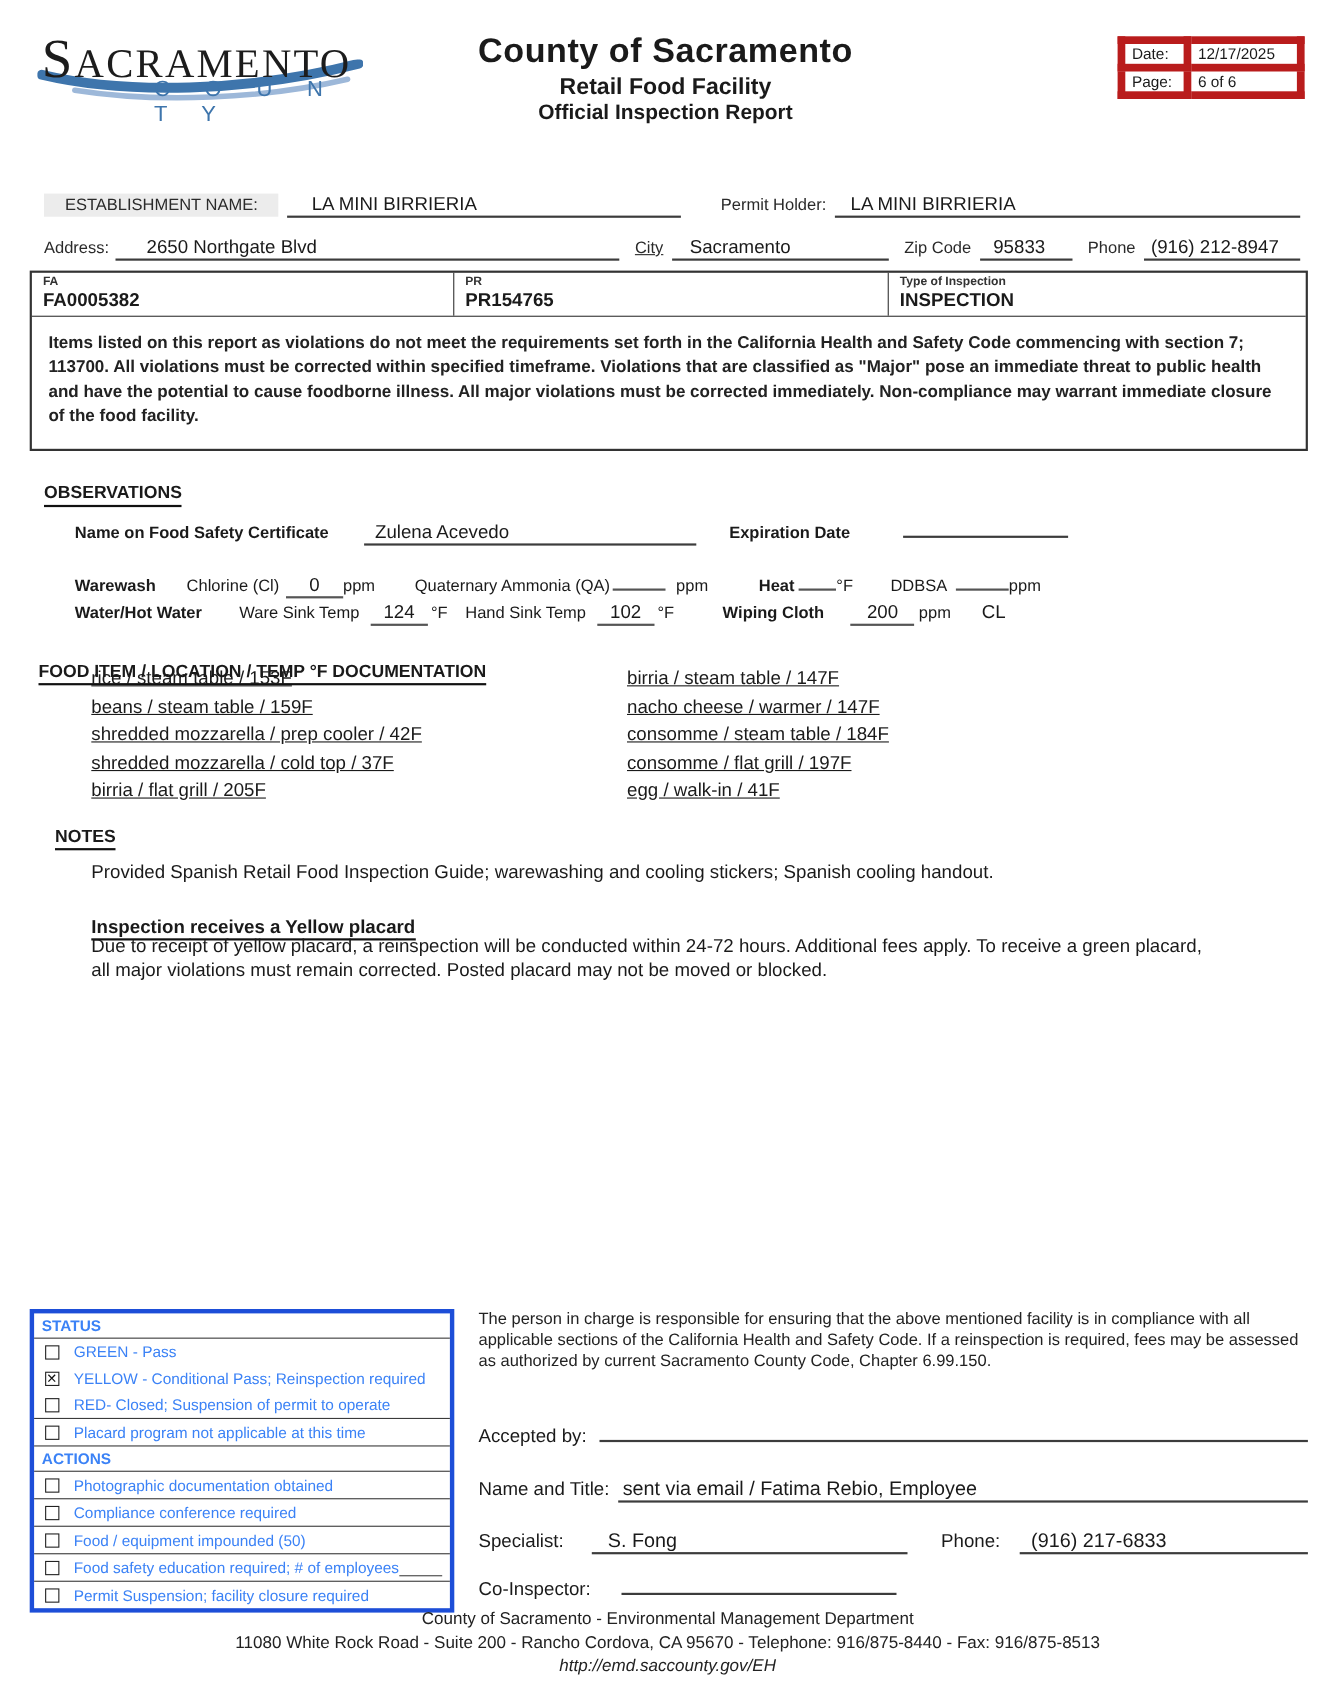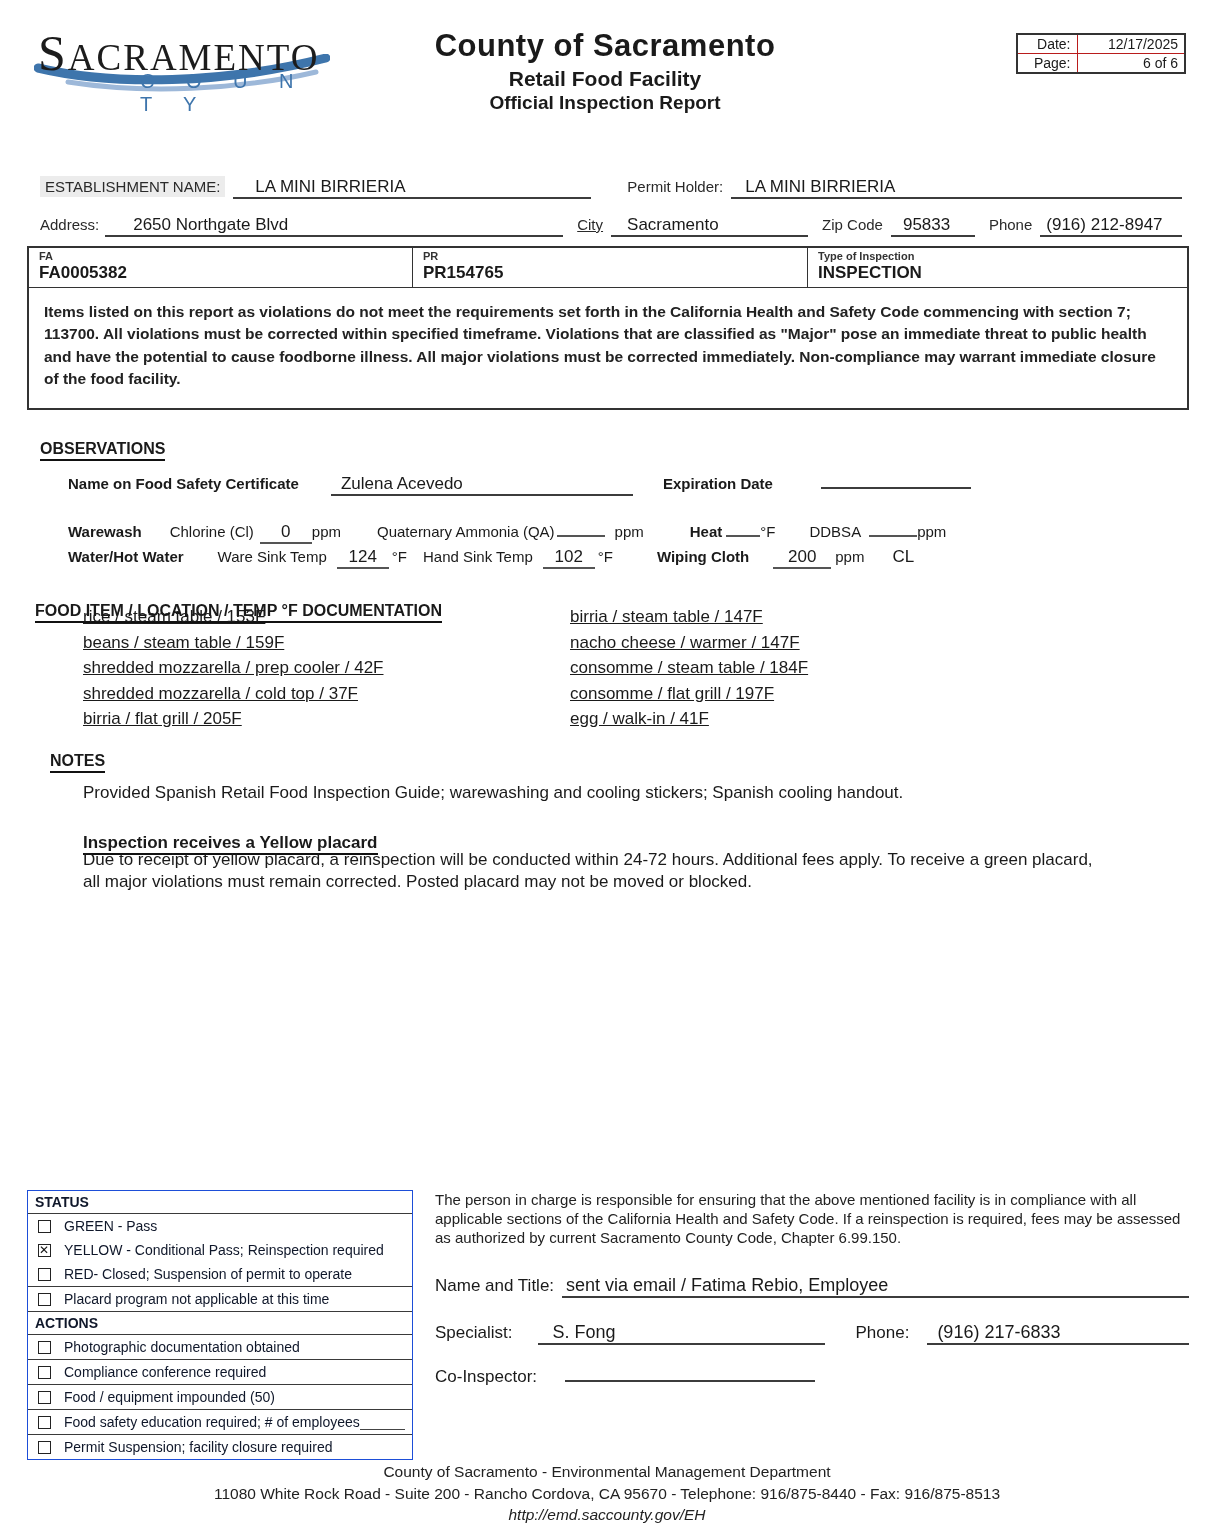--- a/index.html
+++ b/index.html
@@ -28,28 +28,28 @@
     margin-left:102px; margin-top:-12px;
   }
   .header-title { position:absolute; left:340px; top:28px; width:530px; text-align:center; }
   .ht-main { font-size:31px; font-weight:bold; letter-spacing:0.5px; }
   .ht-sub1 { font-size:21px; font-weight:bold; margin-top:3px; }
   .ht-sub2 { font-size:19px; font-weight:bold; margin-top:1px; }
   .datebox {
     position:absolute; left:1016px; top:33px; width:170px;
     border:2px solid #333; border-collapse:collapse; font-size:14px;
   }
-  .datebox td { border:1px solid #b91c1c; padding:1px 6px;text-align:right; }
+  .datebox td { border:7px solid #b91c1c; padding:1px 6px; }
   .datebox .dlab { width:60px; }
   
   .est-row { position:absolute; left:40px; right:32px; display:flex; align-items:baseline; }
   .est1 { top:176px; }
   .est2 { top:215px; }
   .lab { font-size:15px; color:#2a2a2a; white-space:nowrap; }
-  .lab-gray { background:#ececec; padding:2px 5px; }
+  .lab-gray { background:#ececec; padding:2px 19px; }
   .fill { border-bottom:2px solid #3c3c3c; font-size:17px; display:inline-block; white-space:nowrap; }
   
   .fa-table { position:absolute; left:27px; top:246px; width:1162px; border:2px solid #333;font-weight:bold; }
   .fa-row1 { display:flex; }
   .fa-cell { padding:2px 10px 4px; }
   .fa-cell + .fa-cell { border-left:1.5px solid #333; }
   .fa-c1 { width:383px; } .fa-c2 { width:395px; } .fa-c3 { flex:1; }
   .fa-small { font-size:11px; color:#333; }
   .fa-val { font-size:17px; margin-top:1px; }
   .fa-row2 { border-top:1.5px solid #333; padding:2px 10px; height:40px; }
@@ -66,21 +66,21 @@
   .food-head { position:absolute; left:35px; top:602px; }
   .food-cols { position:absolute; left:83px; top:604px; width:1060px; display:grid; grid-template-columns:487px auto; }
   .food-col div { font-size:17px; line-height:25.5px;text-decoration:underline; }
   
   .notes-head { position:absolute; left:50px; top:752px; }
   .notes-line1 { position:absolute; left:83px; top:783px; font-size:17px; }
   .placard-head { position:absolute; left:83px; top:833px; font-size:17px; font-weight:bold; border-bottom:2px solid #111; display:inline-block; }
   .placard-text { position:absolute; left:83px; top:849px; width:1012px; font-size:17px; line-height:1.32; }
   
   .bottom { position:absolute; left:27px; top:1190px; width:1162px; display:flex; align-items:flex-start; }
-  .status-table { width:386px; border:1px solid #1d4ed8; font-size:14px; color:#0f172a; }
+  .status-table { width:386px; border:4px solid #1d4ed8; font-size:14px; color:#3b82f6; }
   .st-header { font-weight:bold; padding:3px 7px; font-size:14px; }
   .st-sep { border-top:1.5px solid #3a3a3a; }
   .st-row { display:flex; align-items:center; padding:4px 7px; }
   .cb {
     width:13px; height:13px; border:1.7px solid #222; display:inline-block;
     margin:0 13px 0 3px; position:relative; flex:none;
   }
   .cb.checked::after { content:"✕"; position:absolute; left:0px; top:-2px; font-size:12px; color:#111; }
   .st-label { white-space:nowrap; }
   .st-line { border-bottom:1.5px solid #444; width:52px; margin-left:auto; align-self:flex-end; }
@@ -276,20 +276,24 @@
       <div class="st-sep"></div>
       <div class="st-row">
         <span class="cb"></span>
         <span class="st-label">Permit Suspension; facility closure required</span>
       </div>
     </div>
 
     <div class="right-col">
       <div class="compliance">The person in charge is responsible for ensuring that the above mentioned facility is in compliance with all applicable sections of the California Health and Safety Code. If a reinspection is required, fees may be assessed as authorized by current Sacramento County Code, Chapter 6.99.150.</div>
 
+      <div class="sig-row r-accept">
+        <span class="sig-lab">Accepted by:</span>
+        <span class="sig-fill" style="flex:1; margin-left:12px;"></span>
+      </div>
 
       <div class="sig-row r-name">
         <span class="sig-lab">Name and Title:</span>
         <span class="sig-fill" style="flex:1; margin-left:8px; padding-left:4px;">sent via email / Fatima Rebio, Employee</span>
       </div>
 
       <div class="sig-row r-spec">
         <span class="sig-lab">Specialist:</span>
         <span class="sig-fill" style="width:287px; margin-left:26px; padding-left:14px;">S. Fong</span>
         <span class="sig-lab" style="margin-left:30px;">Phone:</span>

